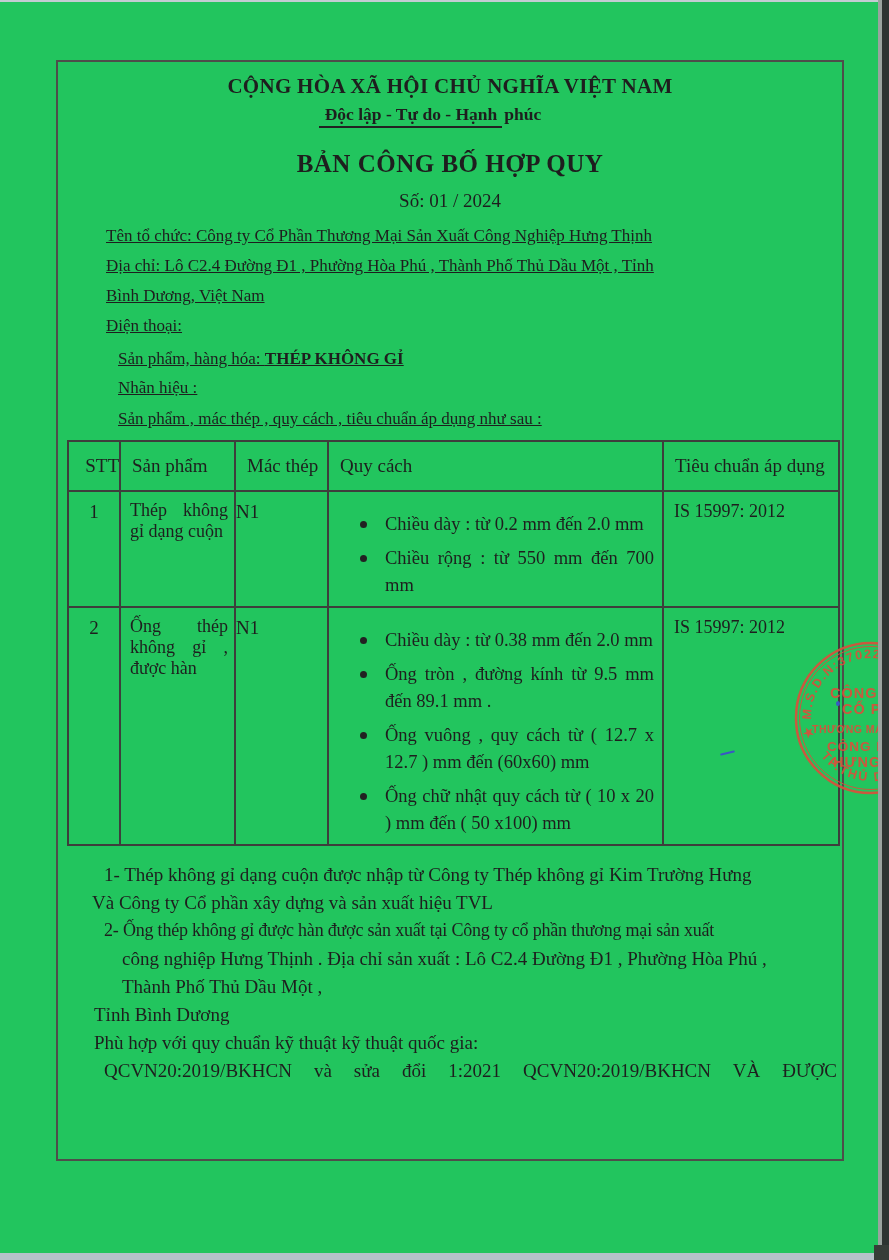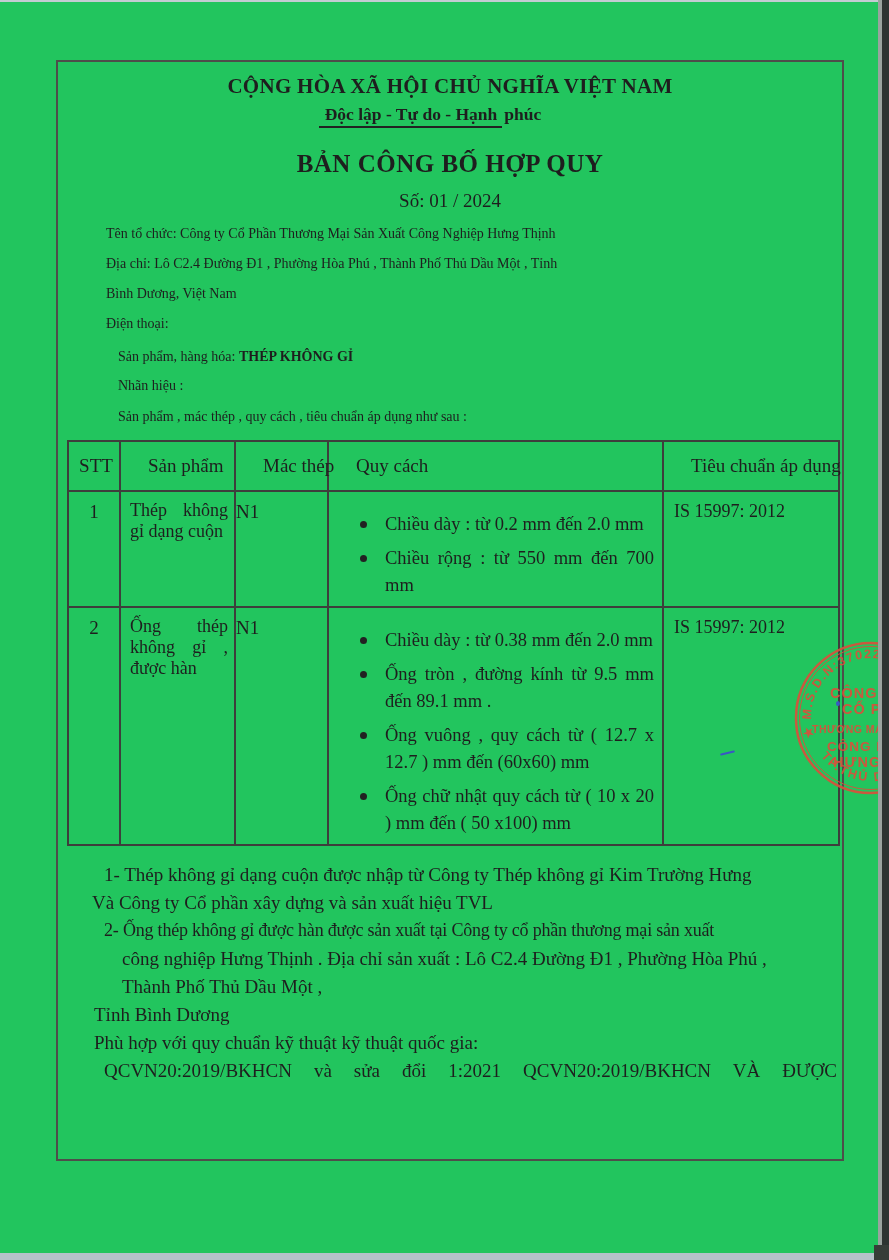--- a/index.html
+++ b/index.html
@@ -26,40 +26,40 @@
   .center { text-align:center; }
   .abs { position:absolute; }
 
   .nat-title { left:0; right:0; top:12px; font-size:21px; font-weight:bold; letter-spacing:.3px; }
   .motto     { left:0; right:0; top:42px; font-size:17.5px; font-weight:bold; transform:translateX(-20px); }
   .motto-underlined { border-bottom:2px solid #222; padding:0 5px 2px 6px; }
   .motto-tail { padding-left:2px; }
   .doc-title { left:0; right:0; top:88px; font-size:25px; font-weight:bold; letter-spacing:.5px; }
   .doc-no    { left:0; right:0; top:128px; font-size:19px; }
 
-  .line { position:absolute; font-size:14px; white-space:nowrap; }
+  .line { position:absolute; font-size:17px; white-space:nowrap;text-decoration:underline; }
   .l-org   { left:48px; top:164px; }
   .l-addr1 { left:48px; top:194px; }
   .l-addr2 { left:48px; top:224px; }
   .l-phone { left:48px; top:254px; }
   .l-prod  { left:60px; top:287px; }
   .l-brand { left:60px; top:316px; }
   .l-intro { left:60px; top:347px; }
   .bold { font-weight:bold; }
 
   
   table {
     position:absolute; left:9px; top:378px; width:771px;
     border-collapse:collapse; table-layout:fixed; font-size:19px;
   }
   col.c1{width:52px} col.c2{width:115px} col.c3{width:93px} col.c4{width:335px} col.c5{width:176px}
   th, td { border:2px solid #3e3e3c; vertical-align:top; font-weight:normal; }
   thead tr { height:50px; }
-  th { vertical-align:middle; text-align:left; padding-left:27px; white-space:nowrap; font-size:19px; }
-  th.cen { text-align:center; padding-left:4px; }
+  th { vertical-align:middle; text-align:left; padding-left:11px; white-space:nowrap; font-size:19px; }
+  th.cen { text-align:right; padding-left:4px; }
   tr.r1 { height:90px; } tr.r2 { height:237px; }
   td.stt { text-align:center; padding-top:9px; }
   td.sp  { padding:8px 6px 0 9px; text-align:justify; font-size:18px; }
   td.mac { padding-top:9px; }
   td.tc  { padding:9px 20px 0 10px; font-size:18px; }
   td.qc  { padding:3px 4px 0 0; }
   ul.qc-list { list-style:none; margin:16px 4px 0 56px; padding:0; font-size:18.5px; }
   ul.qc-list li { position:relative; line-height:27px; margin-bottom:7px; text-align:justify; }
   ul.qc-list li::before {
     content:""; position:absolute; left:-25px; top:10px;

